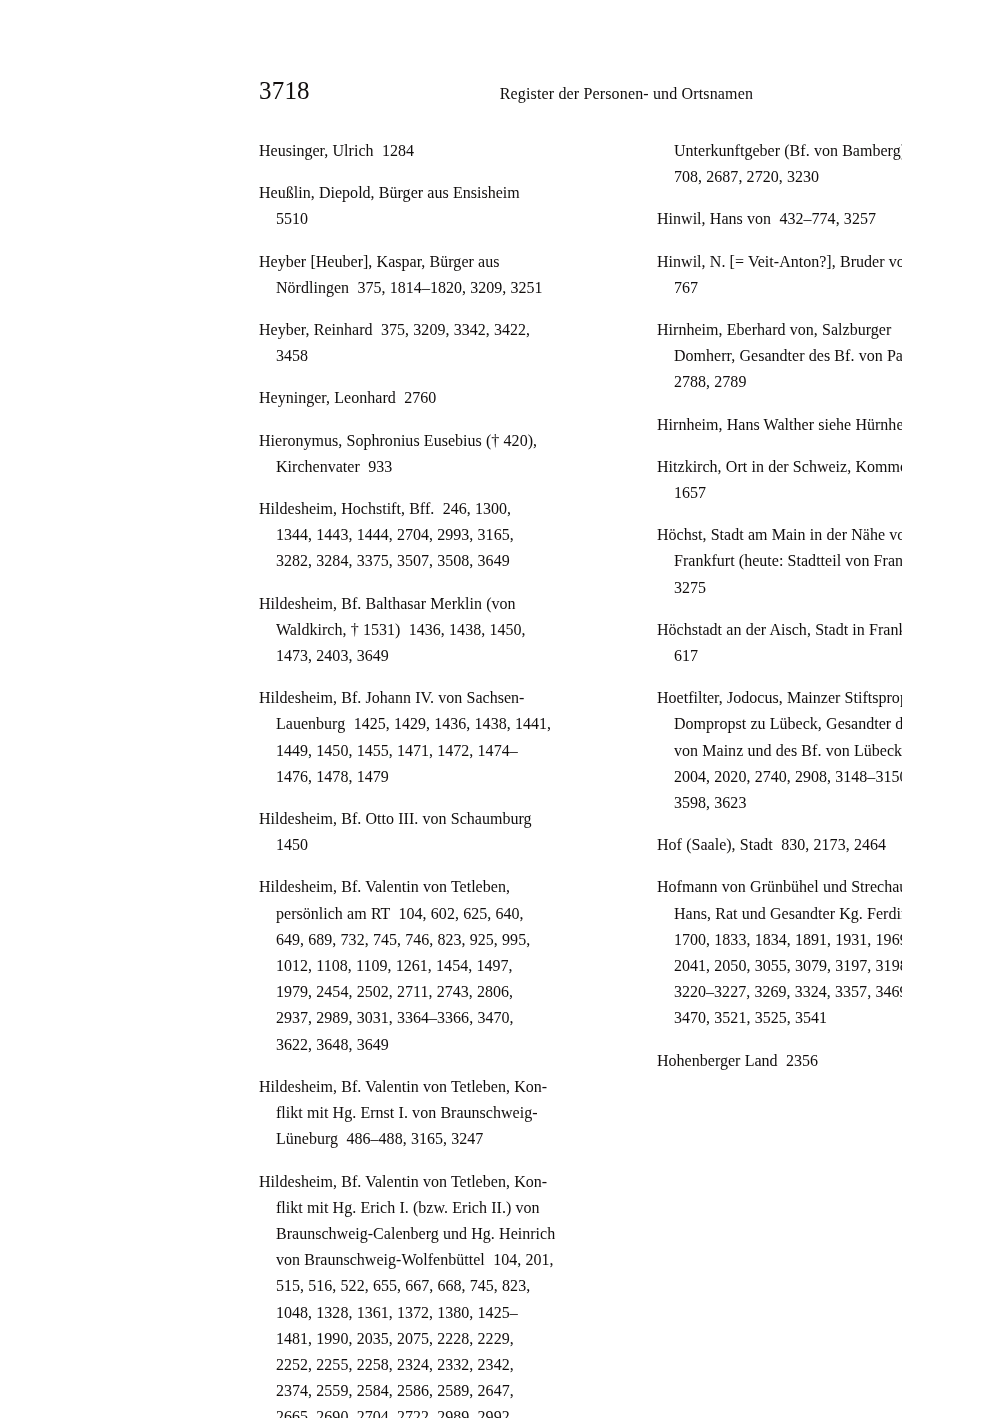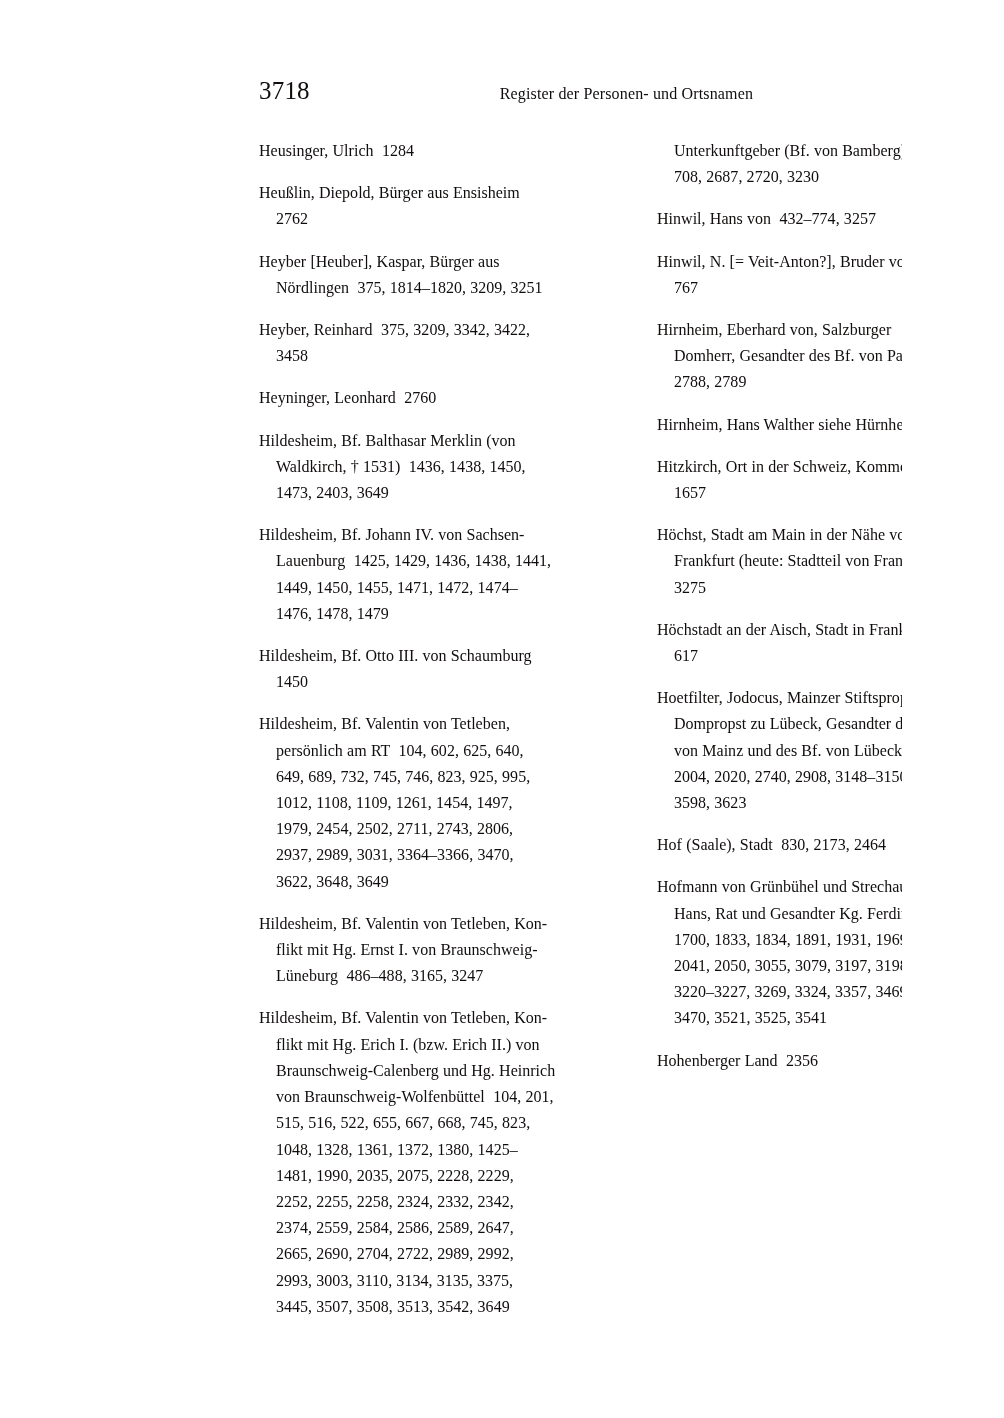--- a/index.html
+++ b/index.html
@@ -81,26 +81,31 @@
   <div class="running-head">
     <span class="folio">3718</span>
     <span class="running-title">Register der Personen- und Ortsnamen</span>
   </div>
 
   <div class="columns">
 
     <div class="column" id="col-left">
         <p class="entry">Heusinger, Ulrich  1284</p>
         <p class="entry">Heußlin, Diepold, Bürger aus Ensisheim
-2762</p>
+5510</p>
         <p class="entry">Heyber [Heuber], Kaspar, Bürger aus
 Nördlingen  375, 1814–1820, 3209, 3251</p>
         <p class="entry">Heyber, Reinhard  375, 3209, 3342, 3422,
 3458</p>
         <p class="entry">Heyninger, Leonhard  2760</p>
+        <p class="entry">Hieronymus, Sophronius Eusebius († 420),
+Kirchenvater  933</p>
+        <p class="entry">Hildesheim, Hochstift, Bff.  246, 1300,
+1344, 1443, 1444, 2704, 2993, 3165,
+3282, 3284, 3375, 3507, 3508, 3649</p>
         <p class="entry">Hildesheim, Bf. Balthasar Merklin (von
 Waldkirch, † 1531)  1436, 1438, 1450,
 1473, 2403, 3649</p>
         <p class="entry">Hildesheim, Bf. Johann IV. von Sachsen-
 Lauenburg  1425, 1429, 1436, 1438, 1441,
 1449, 1450, 1455, 1471, 1472, 1474–
 1476, 1478, 1479</p>
         <p class="entry">Hildesheim, Bf. Otto III. von Schaumburg
 1450</p>
         <p class="entry">Hildesheim, Bf. Valentin von Tetleben,

